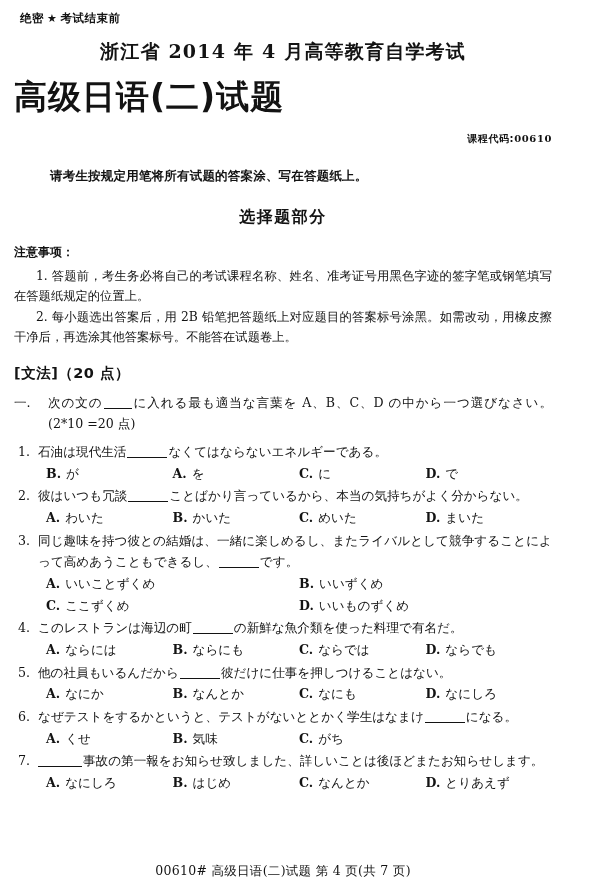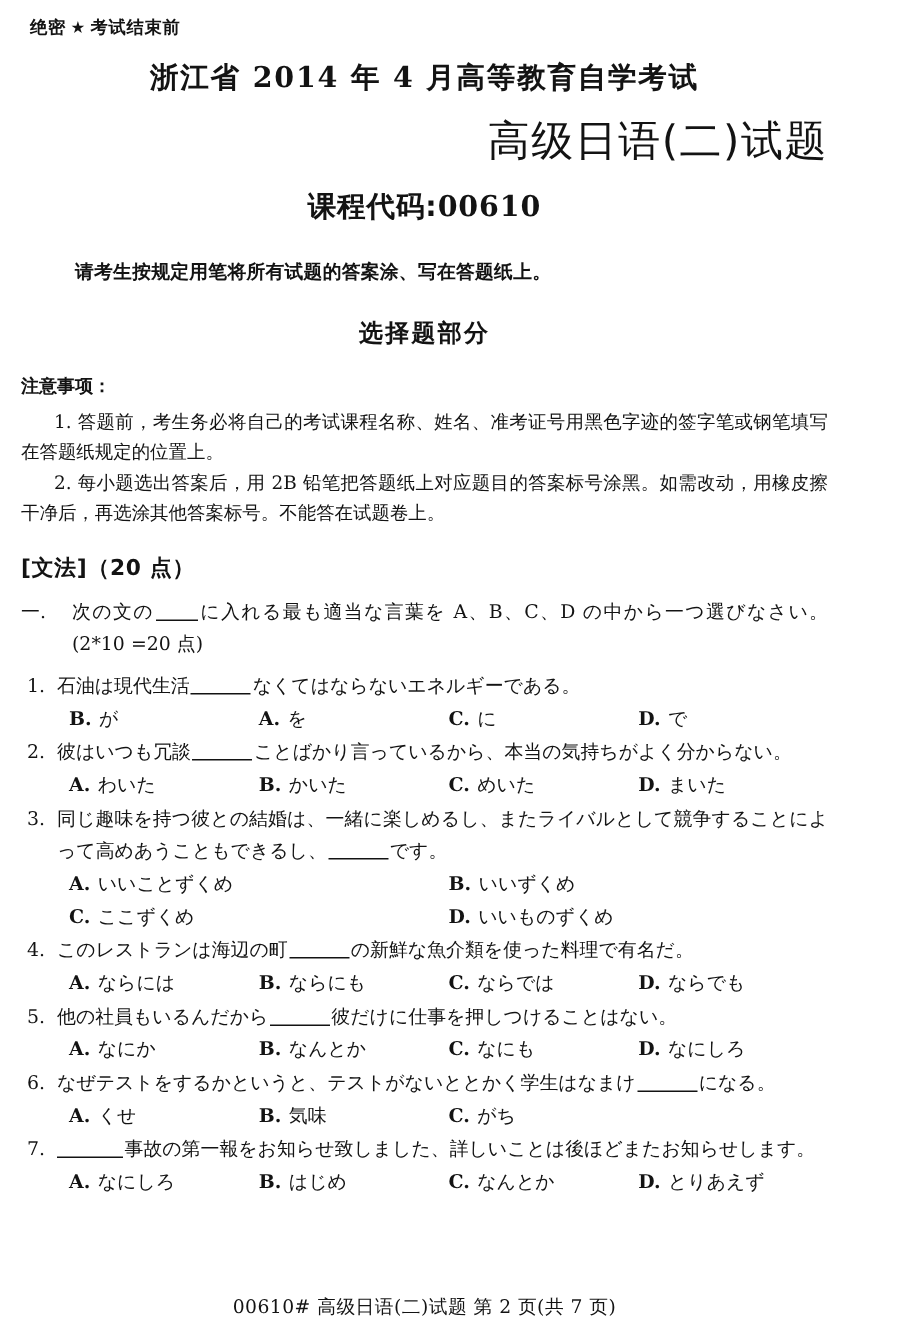--- a/index.html
+++ b/index.html
@@ -39,33 +39,33 @@
   
   .title-main {
     text-align: center;
     font-family: "DejaVu Serif", "Liberation Serif", serif;
     font-size: 19px;
     letter-spacing: 1.2px;
     margin: 0 0 10px 0;
     white-space: nowrap;
   }
   .title-sub {
-    text-align: right;
-    font-family: "DejaVu Sans", "Liberation Sans", sans-serif;
-    font-weight: normal;
-    font-size: 28px;
+    text-align: left;
+    font-family: "DejaVu Sans", "Liberation Sans", sans-serif;
+    font-weight: bold;
+    font-size: 33px;
     letter-spacing: 1px;
     margin: 0 0 12px 0;
     white-space: nowrap;
   }
   .title-code {
-    text-align: center;
-    font-family: "DejaVu Sans", "Liberation Sans", sans-serif;
-    font-weight: bold;
-    font-size: 19px;
+    text-align: right;
+    font-family: "DejaVu Sans", "Liberation Sans", sans-serif;
+    font-weight: bold;
+    font-size: 10px;
     letter-spacing: .6px;
     margin: 0 0 22px 0;
     white-space: nowrap;
   }
   .title-code .code-num {
     font-family: "DejaVu Serif", "Liberation Serif", serif;
     font-weight: bold;
   }
 
   
@@ -315,14 +315,14 @@
         </div>
         <div class="opts cols4">
           <span class="opt"><span class="opt-letter">A.</span><span>なにしろ</span></span>
           <span class="opt"><span class="opt-letter">B.</span><span>はじめ</span></span>
           <span class="opt"><span class="opt-letter">C.</span><span>なんとか</span></span>
           <span class="opt"><span class="opt-letter">D.</span><span>とりあえず</span></span>
         </div>
       </div>
     </div>
 
-  <div class="footer">00610# 高级日语(二)试题 第 2 页(共 7 页)</div>
+  <div class="footer">00610# 高级日语(二)试题 第 4 页(共 7 页)</div>
 </div>
 
 </body></html>

